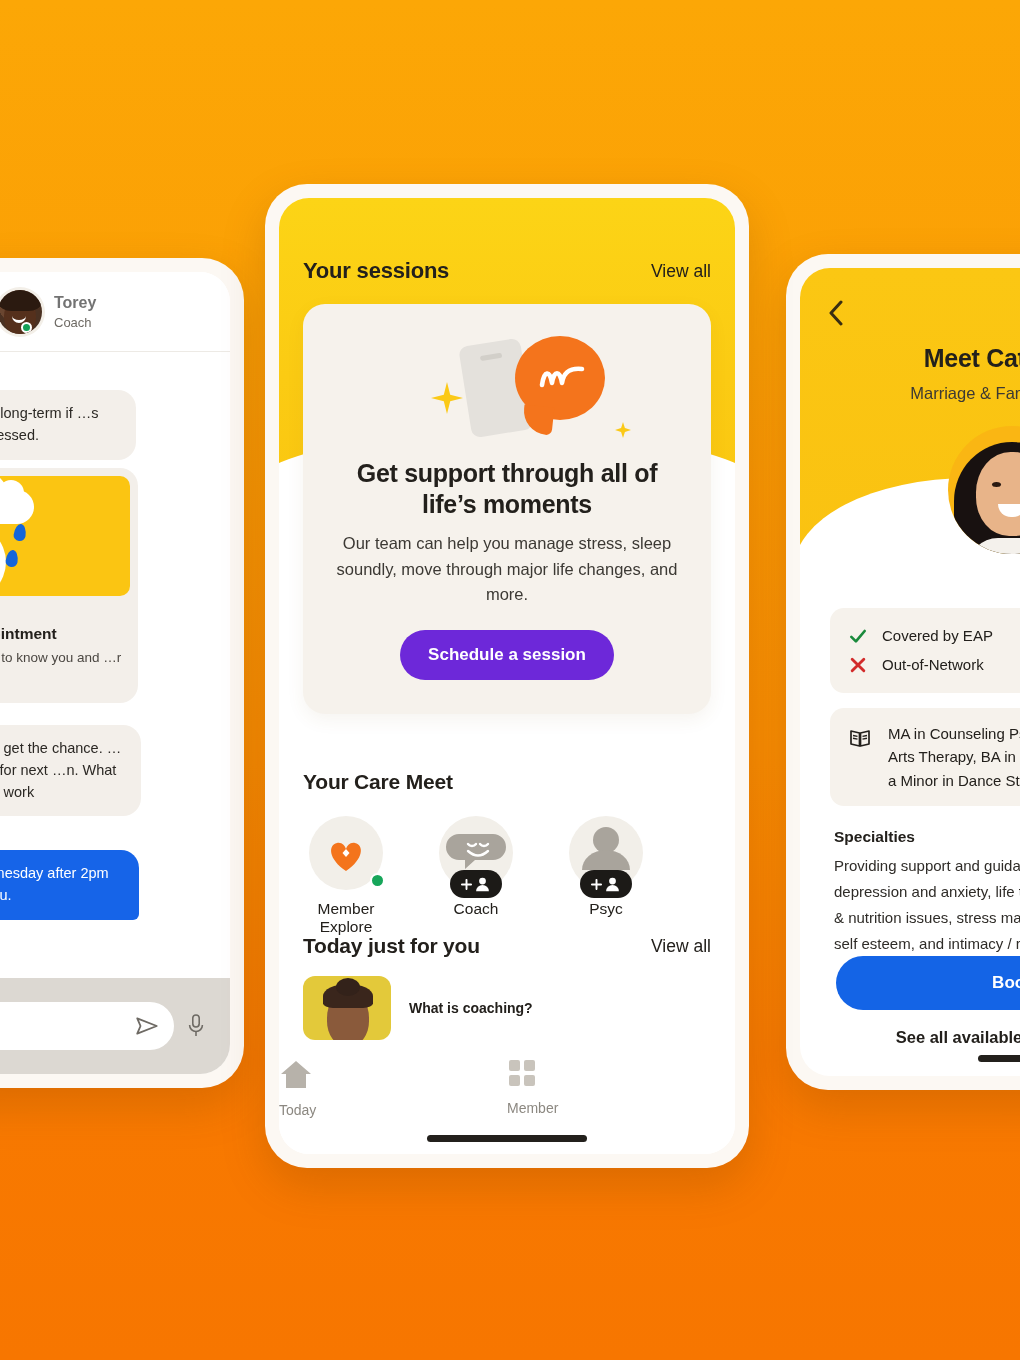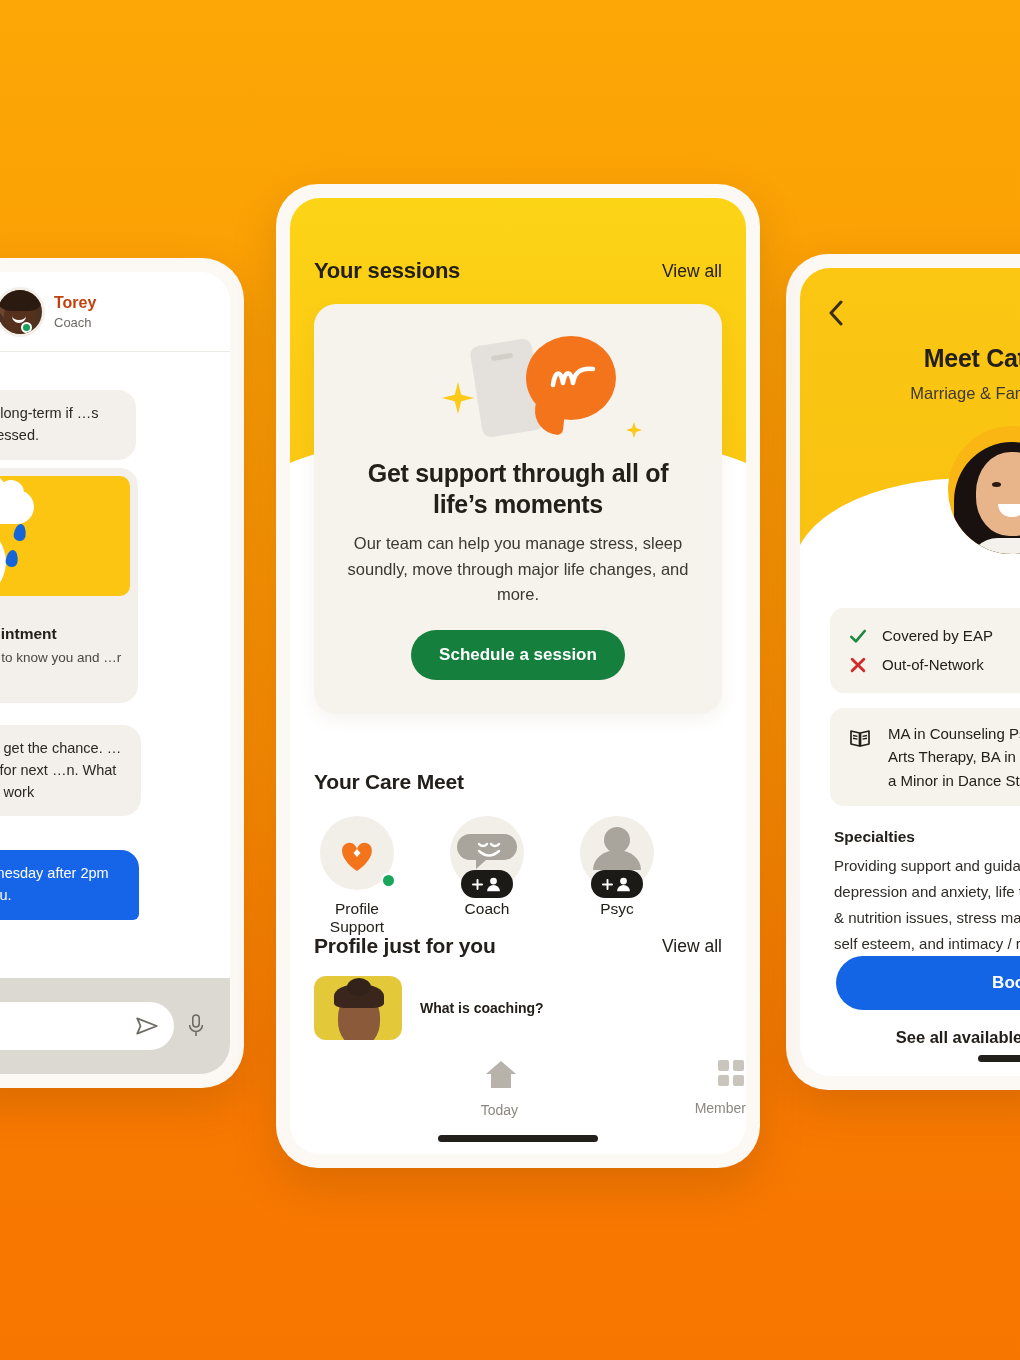--- a/index.html
+++ b/index.html
@@ -54,21 +54,21 @@
     background: #2b1a10; border-radius: 50% 50% 30% 30%;
   }
   .chat-avatar .smile {
     position:absolute; left: 14px; top: 26px; width: 14px; height: 7px;
     border-bottom: 3px solid #fff; border-radius: 0 0 14px 14px;
   }
   .online-dot {
     position:absolute; right: 10px; bottom: 1px; width: 11px; height: 11px;
     border-radius: 50%; background: #14A058; border: 2px solid #fff;
   }
-  .chat-name { font-size: 16px; font-weight: 700; color: #c2410c; line-height: 1.2; }
+  .chat-name { font-size: 16px; font-weight: 700; color: #737373; line-height: 1.2; }
   .chat-role { font-size: 13px; color: #6E6A64; margin-top: 2px; }
 
   .bubble-in {
     position: absolute; background: #F3EFEA; color: #2B2824;
     border-radius: 18px; font-size: 14.5px; line-height: 1.5; padding: 13px 16px;
   }
   .bubble-out {
     position: absolute; background: #1664E8; color: #FFFFFF;
     border-radius: 18px; font-size: 14.5px; line-height: 1.5; padding: 13px 16px;
   }
@@ -113,21 +113,21 @@
     position: absolute; left: 0; right: 0; bottom: 0; height: 96px;
     background: #DCD8D2; display:flex; align-items:center; padding: 0 12px;
   }
   .composer-input {
     flex: 1; height: 48px; background:#fff; border-radius: 24px;
     display:flex; align-items:center; justify-content:flex-end; padding-right: 14px;
   }
   .mic-btn { width: 44px; display:flex; align-items:center; justify-content:center; }
 
   
-  #phone-center { left: 276px; top: 184px; width: 484px; height: 984px; }
+  #phone-center { left: 265px; top: 184px; width: 484px; height: 984px; }
   #phone-center .screen { background:#FFFFFF; }
   .c-header {
     position:absolute; left:0; right:0; top:0; height: 298px;
     background: linear-gradient(180deg,#FCD416 0%, #FBCB13 60%, #FAC711 100%);
     border-radius: 0 0 0 0;
   }
   .c-header-curve {
     position:absolute; left:-2px; right:-2px; top: 232px; height: 72px;
     background:#FFFFFF;
     border-radius: 50% 50% 0 0 / 100% 100% 0 0;
@@ -180,21 +180,21 @@
     clip-path: polygon(50% 0%, 62% 38%, 100% 50%, 62% 62%, 50% 100%, 38% 62%, 0% 50%, 38% 38%);
   }
   .sc-title {
     font-size: 25px; font-weight: 700; color:#23201C; line-height: 1.22; letter-spacing: -0.3px;
   }
   .sc-sub {
     font-size: 16.5px; color:#3C3934; line-height: 1.55; margin-top: 12px;
   }
   .btn-blue {
     display:inline-block; margin-top: 22px;
-    background:#15803d; color:#fff; font-size:17px; font-weight:700;
+    background:#6d28d9; color:#fff; font-size:17px; font-weight:700;
     border:none; border-radius: 26px; padding: 15px 28px; cursor:pointer;
   }
   .sec-title { font-size: 21px; font-weight:700; color:#23201C; letter-spacing:-0.2px; }
   .care-team { position:absolute; left: 24px; right: 0; top: 572px; }
   .care-row { display:flex; gap: 44px; margin-top: 22px; }
   .care-item { width: 86px; text-align:center; flex: 0 0 auto; }
   .care-av {
     position: relative; width: 74px; height: 74px; border-radius:50%;
     background:#F2EFE9; margin: 0 auto 10px auto;
   }
@@ -219,21 +219,21 @@
     position:relative; overflow:hidden; flex:0 0 auto;
   }
   .picked-thumb .head { position:absolute; left: 24px; top: 14px; width: 42px; height: 56px; background:#8A5A3B; border-radius: 50% 50% 44% 44%; }
   .picked-thumb .bun { position:absolute; left: 33px; top: 2px; width: 24px; height: 18px; background:#33221A; border-radius: 50%; }
   .picked-thumb .hair2 { position:absolute; left: 20px; top: 8px; width: 50px; height: 24px; background:#3A261C; border-radius: 50% 50% 20% 20%; }
   .picked-title { font-size: 14px; font-weight:700; color:#23201C; }
   .tabbar {
     position:absolute; left:0; right:0; bottom: 0; height: 112px;
     background:#FFFFFF; display:flex; align-items:flex-start; padding-top: 16px;
   }
-  .tab { flex:1; text-align:right; }
+  .tab { flex:1; text-align:left; }
   .tab-label { font-size: 14px; color:#8C8881; margin-top: 8px; }
   .tab.active .tab-label { color:#23201C; font-weight:700; }
   .home-ind {
     position:absolute; left:50%; transform:translateX(-50%); bottom: 12px;
     width: 160px; height: 7px; border-radius: 4px; background:#23201C;
   }
 
   
   #phone-right { left: 786px; top: 254px; width: 306px; height: 836px; }
   .r-header {
@@ -457,21 +457,21 @@
         <div class="care-row">
 
           <div class="care-item">
             <div class="care-av">
               <svg class="heart" viewBox="0 0 40 36">
                 <path d="M20 34 C2 22, 2 8, 11 6 C16 5, 19 9, 20 12 C21 9, 24 5, 29 6 C38 8, 38 22, 20 34 Z" fill="#F4741C"></path>
                 <path d="M20 12 L23.5 16 L20 20 L16.5 16 Z" fill="#FFFFFF"></path>
               </svg>
               <div class="green-dot-lg"></div>
             </div>
-            <div class="care-label">Profile Support</div>
+            <div class="care-label">Member Explore</div>
           </div>
 
           <div class="care-item">
             <div class="care-av">
               <svg viewBox="0 0 74 74" width="74" height="74">
                 <path d="M20 18 h34 a13 13 0 0 1 0 26 h-18 l-10 9 v-9 h-6 a13 13 0 0 1 0 -26 z" fill="#A9A49C"></path>
                 <path d="M29 28 a5 5 0 0 0 8 0 M41 28 a5 5 0 0 0 8 0" fill="none" stroke="#FFFFFF" stroke-width="2.4" stroke-linecap="round"></path>
                 <path d="M29 35 q10 9 20 0" fill="none" stroke="#FFFFFF" stroke-width="2.4" stroke-linecap="round"></path>
               </svg>
               <div class="badge-add">
@@ -505,21 +505,21 @@
               </div>
             </div>
             <div class="care-label">Psyc</div>
           </div>
 
         </div>
       </div>
 
       <div class="picked">
         <div class="picked-row">
-          <div class="sec-title">Profile just for you</div>
+          <div class="sec-title">Today just for you</div>
           <div class="view-all">View all</div>
         </div>
         <div class="picked-item">
           <div class="picked-thumb">
             <div class="head"></div>
               <div class="hair2"></div>
               <div class="bun"></div>
           </div>
           <div class="picked-title">What is coaching?</div>
         </div>

